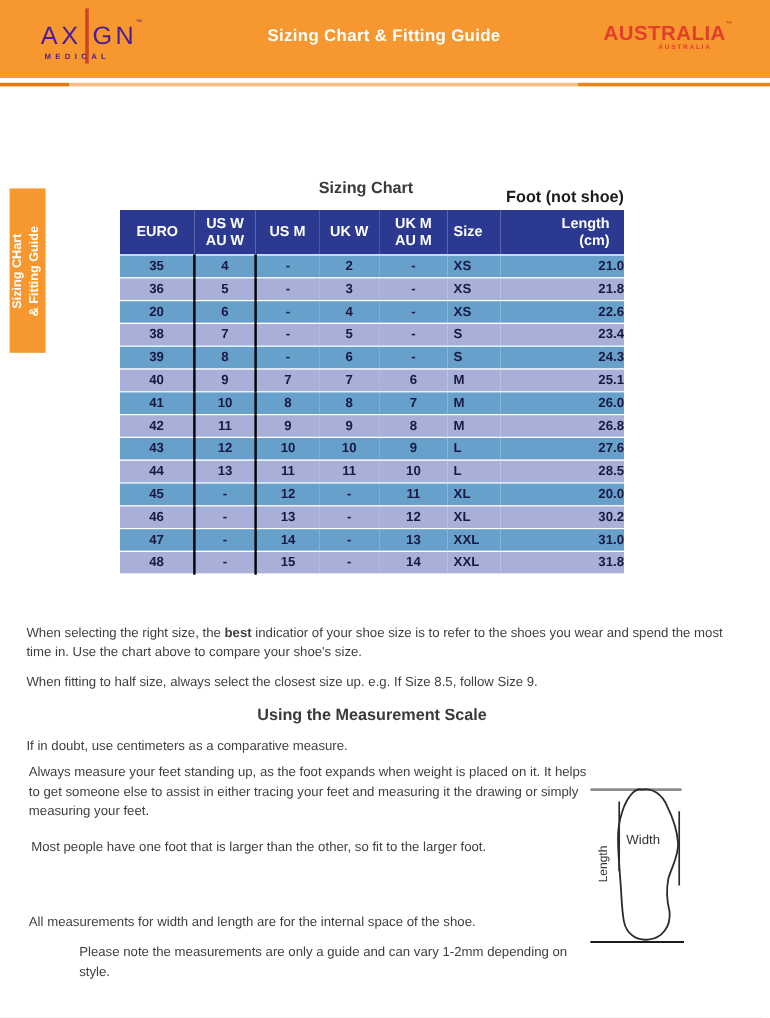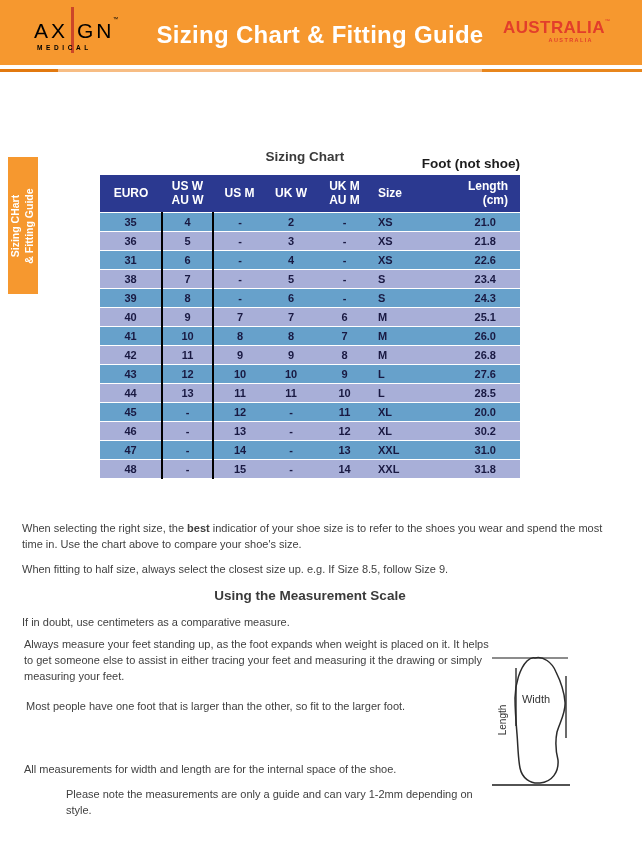--- a/index.html
+++ b/index.html
@@ -5,28 +5,28 @@
   * { margin:0; padding:0; box-sizing:border-box; }
   html,body { background:#e9e9e9; }
   .page {
     position:relative; width:642px; height:848px; background:#ffffff;
     font-family:"Liberation Sans", sans-serif; overflow:hidden; margin:0 auto;
   }
   
   .topbar { position:absolute; left:0; top:0; width:642px; height:65px; background:#F6982F; }
   .rule { position:absolute; left:0; top:69px; width:642px; height:3px;
     background:linear-gradient(to right,#E2790F 0 9%,#F7BD84 9% 75%,#E8861C 75% 100%); }
-  .axign { position:absolute; left:34px; top:7px; width:90px; height:52px; color:#000000; }
+  .axign { position:absolute; left:34px; top:7px; width:90px; height:52px; color:#4c1d95; }
   .axign .ax { position:absolute; left:0;  top:12px; font-size:21px; letter-spacing:3px; font-weight:400; }
   .axign .gn { position:absolute; left:43px; top:12px; font-size:21px; letter-spacing:3px; font-weight:400; }
   .axign .iline { position:absolute; left:37px; top:0; width:2.5px; height:46px; background:#CC4628; }
   .axign .tm { position:absolute; left:79px; top:9px; font-size:5.5px; }
   .axign .medical { position:absolute; left:3px; top:37px; font-size:6.5px; letter-spacing:3.6px; font-weight:bold; }
   .doc-title { position:absolute; left:120px; top:21px; width:400px; text-align:center;
-    color:#fff; font-size:24px; font-weight:bold; letter-spacing:.3px; }
+    color:#fff; font-size:14px; font-weight:bold; letter-spacing:.3px; }
   .archline { position:absolute; left:503px; top:19px; width:92px; color:#E23E2B; text-align:right; }
   .archline .arch-main { font-size:17px; font-weight:bold; letter-spacing:.4px; line-height:1; }
   .archline .tm2 { font-size:5.5px; vertical-align:top; }
   .archline .arch-sub { font-size:5.5px; letter-spacing:1.4px; font-weight:bold; margin-top:1px; padding-right:2px; }
   
   .side-tab { position:absolute; left:8px; top:157px; width:30px; height:137px; background:#F6982F; }
   .side-tab-text { position:absolute; left:-53.5px; top:53.5px; width:137px; height:30px;
     transform:rotate(-90deg); text-align:center; color:#fff; font-weight:bold;
     font-size:10.5px; line-height:1.3; }
   
@@ -40,21 +40,21 @@
     height:37px; vertical-align:middle; text-align:center; padding:0;
     border-bottom:1.5px solid #fff; }
   #size-table th div { line-height:1.2; }
   #size-table td { font-size:11px; font-weight:bold; color:#191942; height:19px;
     text-align:center; vertical-align:middle; border-bottom:1.5px solid #fff; padding:0; }
   #size-table tbody tr:nth-child(odd)  { background:#67A1CB; }
   #size-table tbody tr:nth-child(even) { background:#A8AFD8; }
   #size-table td.c0, #size-table td.c1 { border-right:2px solid #000000; }
   #size-table th.c5, #size-table td.c5 { text-align:left; padding-left:5px; }
   #size-table th.c6 { text-align:right; padding-right:12px; }
-  #size-table td.c6 { text-align:right; padding-right:24px;margin-top:23px; }
+  #size-table td.c6 { text-align:right; padding-right:0;margin-top:23px; }
   
   .h2 { position:absolute; left:20px; width:580px; text-align:center;
     font-size:13.5px; font-weight:bold; color:#3A3A3A; }
   .h-fitting { top:492px; }
   .h-measure { top:588px; }
   .body { position:absolute; font-size:11px; color:#3F3F3F; line-height:1.45; }
   .p-fit1 { left:22px; top:521px; width:592px; }
   .p-fit2 { left:22px; top:562px; width:592px; }
   .m1 { left:22px; top:615px; width:480px; }
   .m2 { left:24px; top:637px; width:472px; }
@@ -139,21 +139,21 @@
         <tr>
           <td class="c0">36</td>
           <td class="c1">5</td>
           <td class="c2">-</td>
           <td class="c3">3</td>
           <td class="c4">-</td>
           <td class="c5">XS</td>
           <td class="c6">21.8</td>
         </tr>
         <tr>
-          <td class="c0">31</td>
+          <td class="c0">20</td>
           <td class="c1">6</td>
           <td class="c2">-</td>
           <td class="c3">4</td>
           <td class="c4">-</td>
           <td class="c5">XS</td>
           <td class="c6">22.6</td>
         </tr>
         <tr>
           <td class="c0">38</td>
           <td class="c1">7</td>

